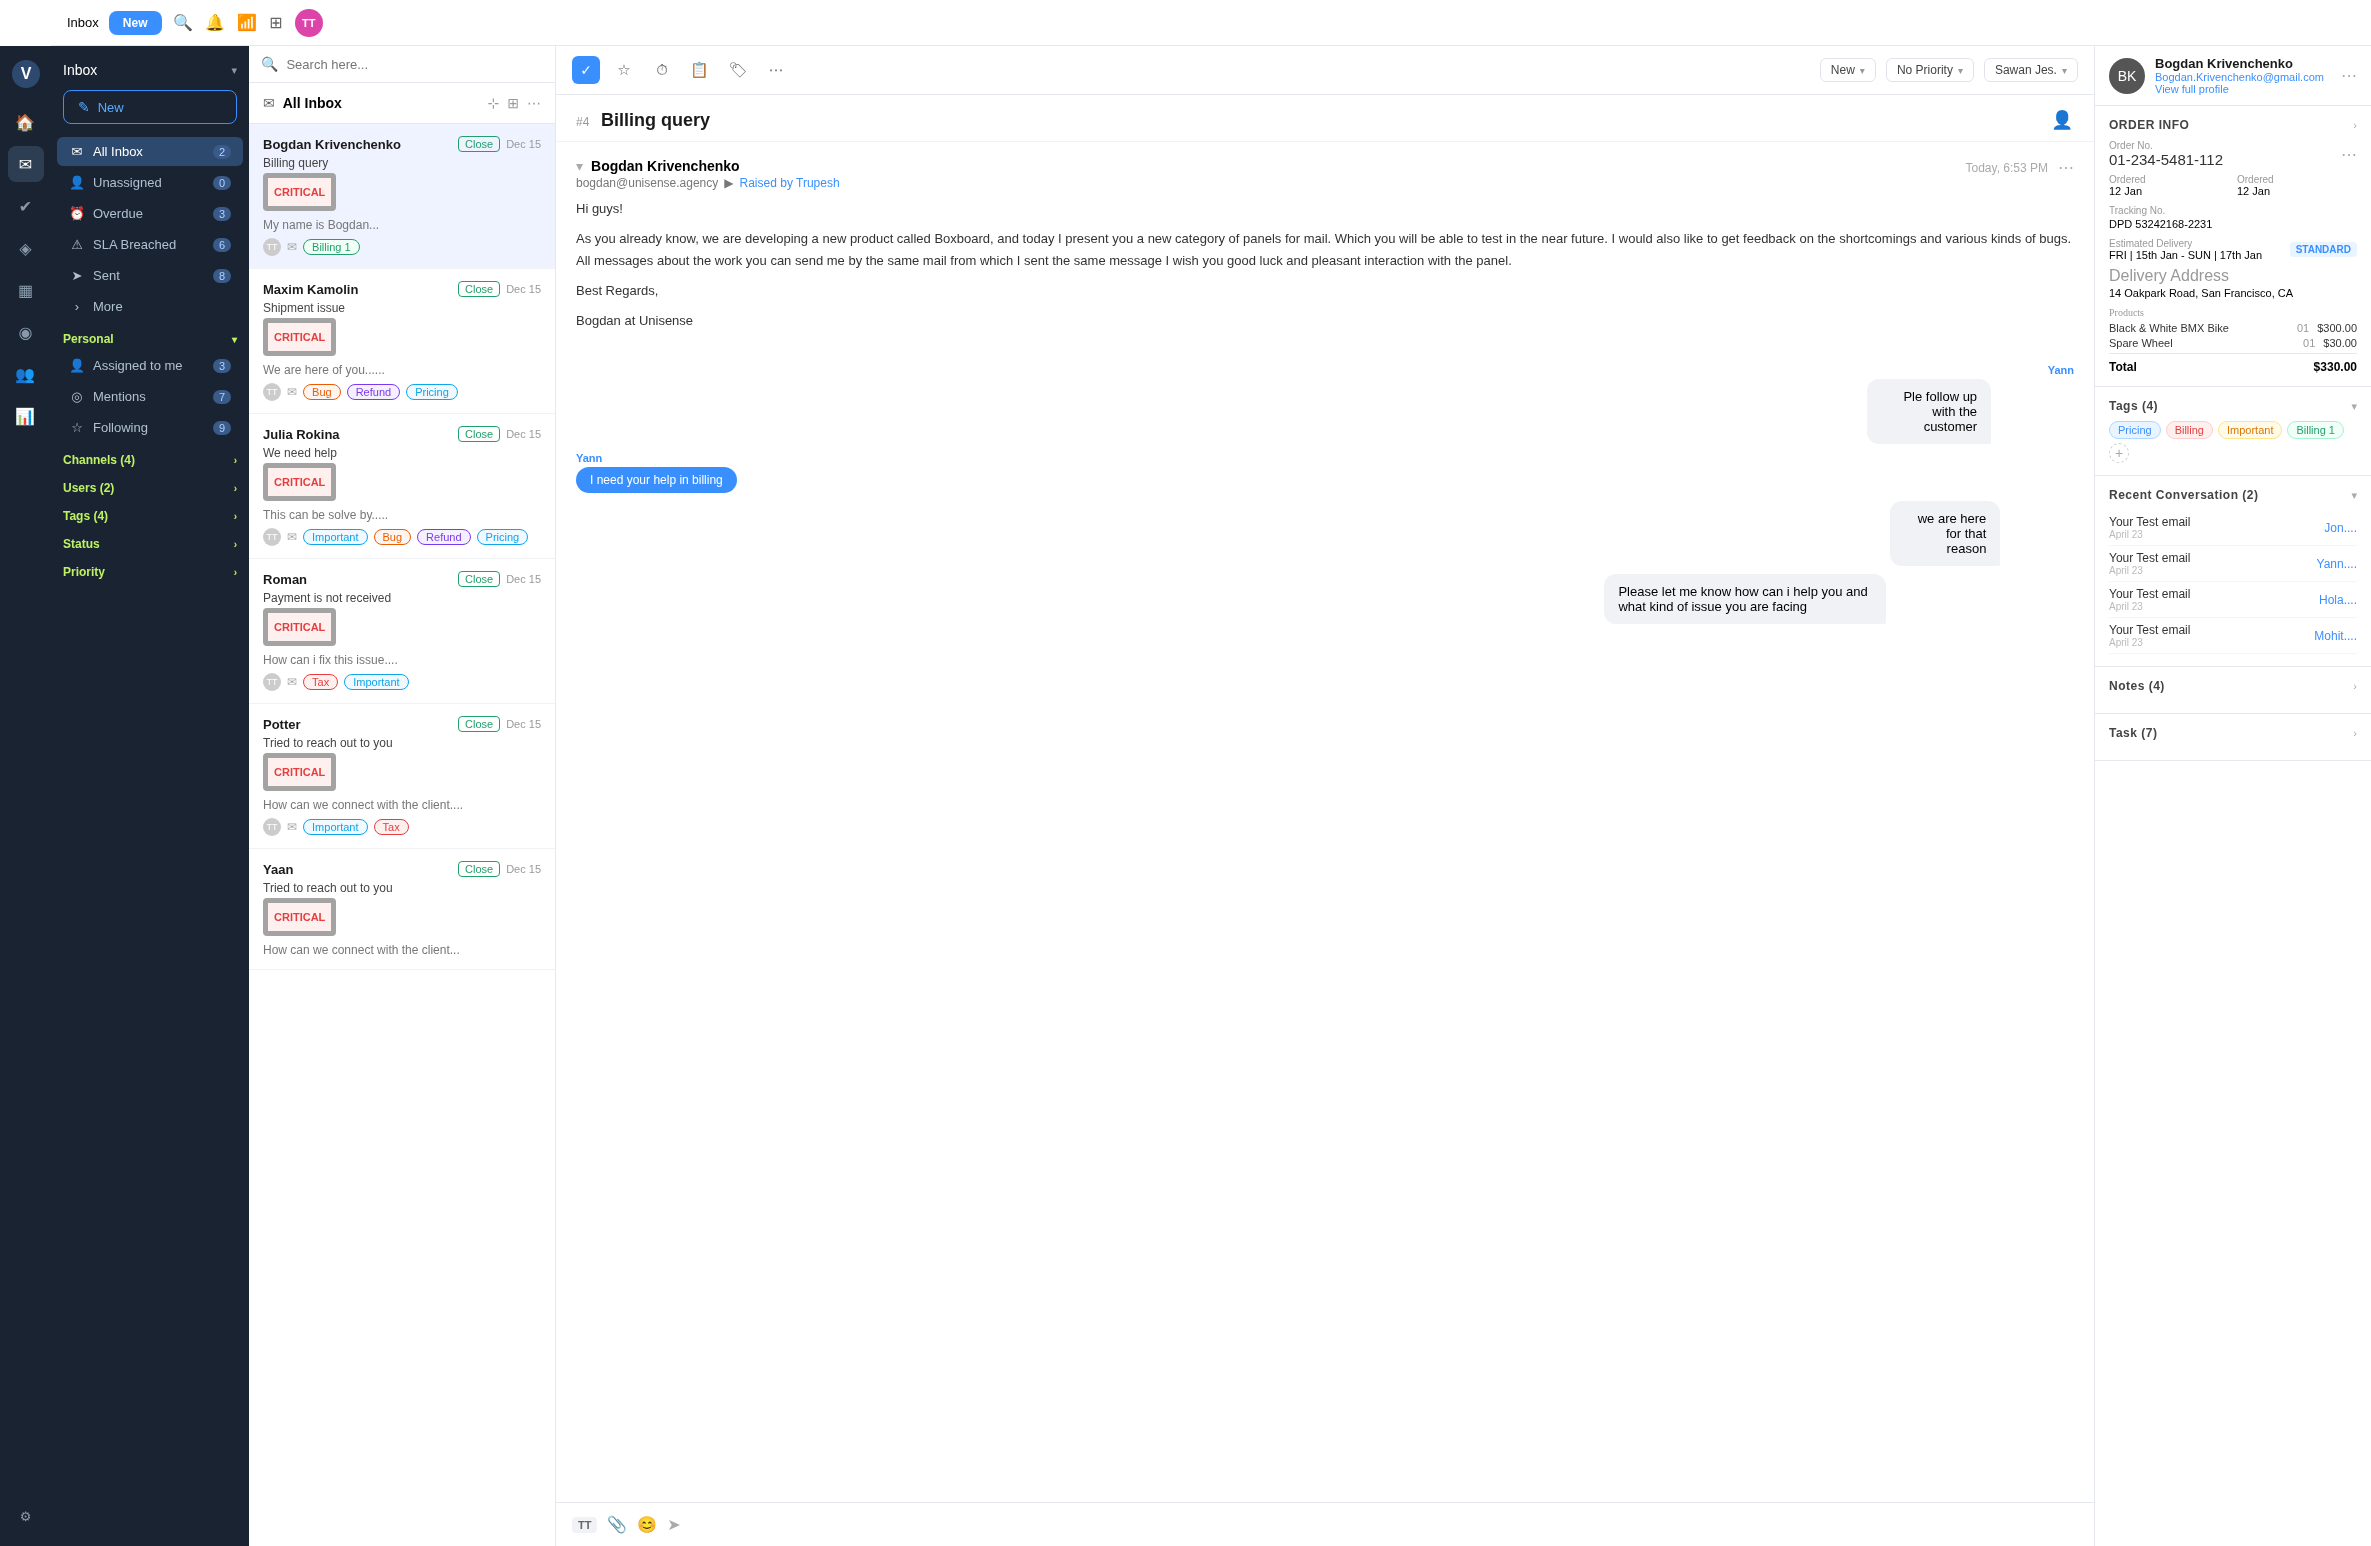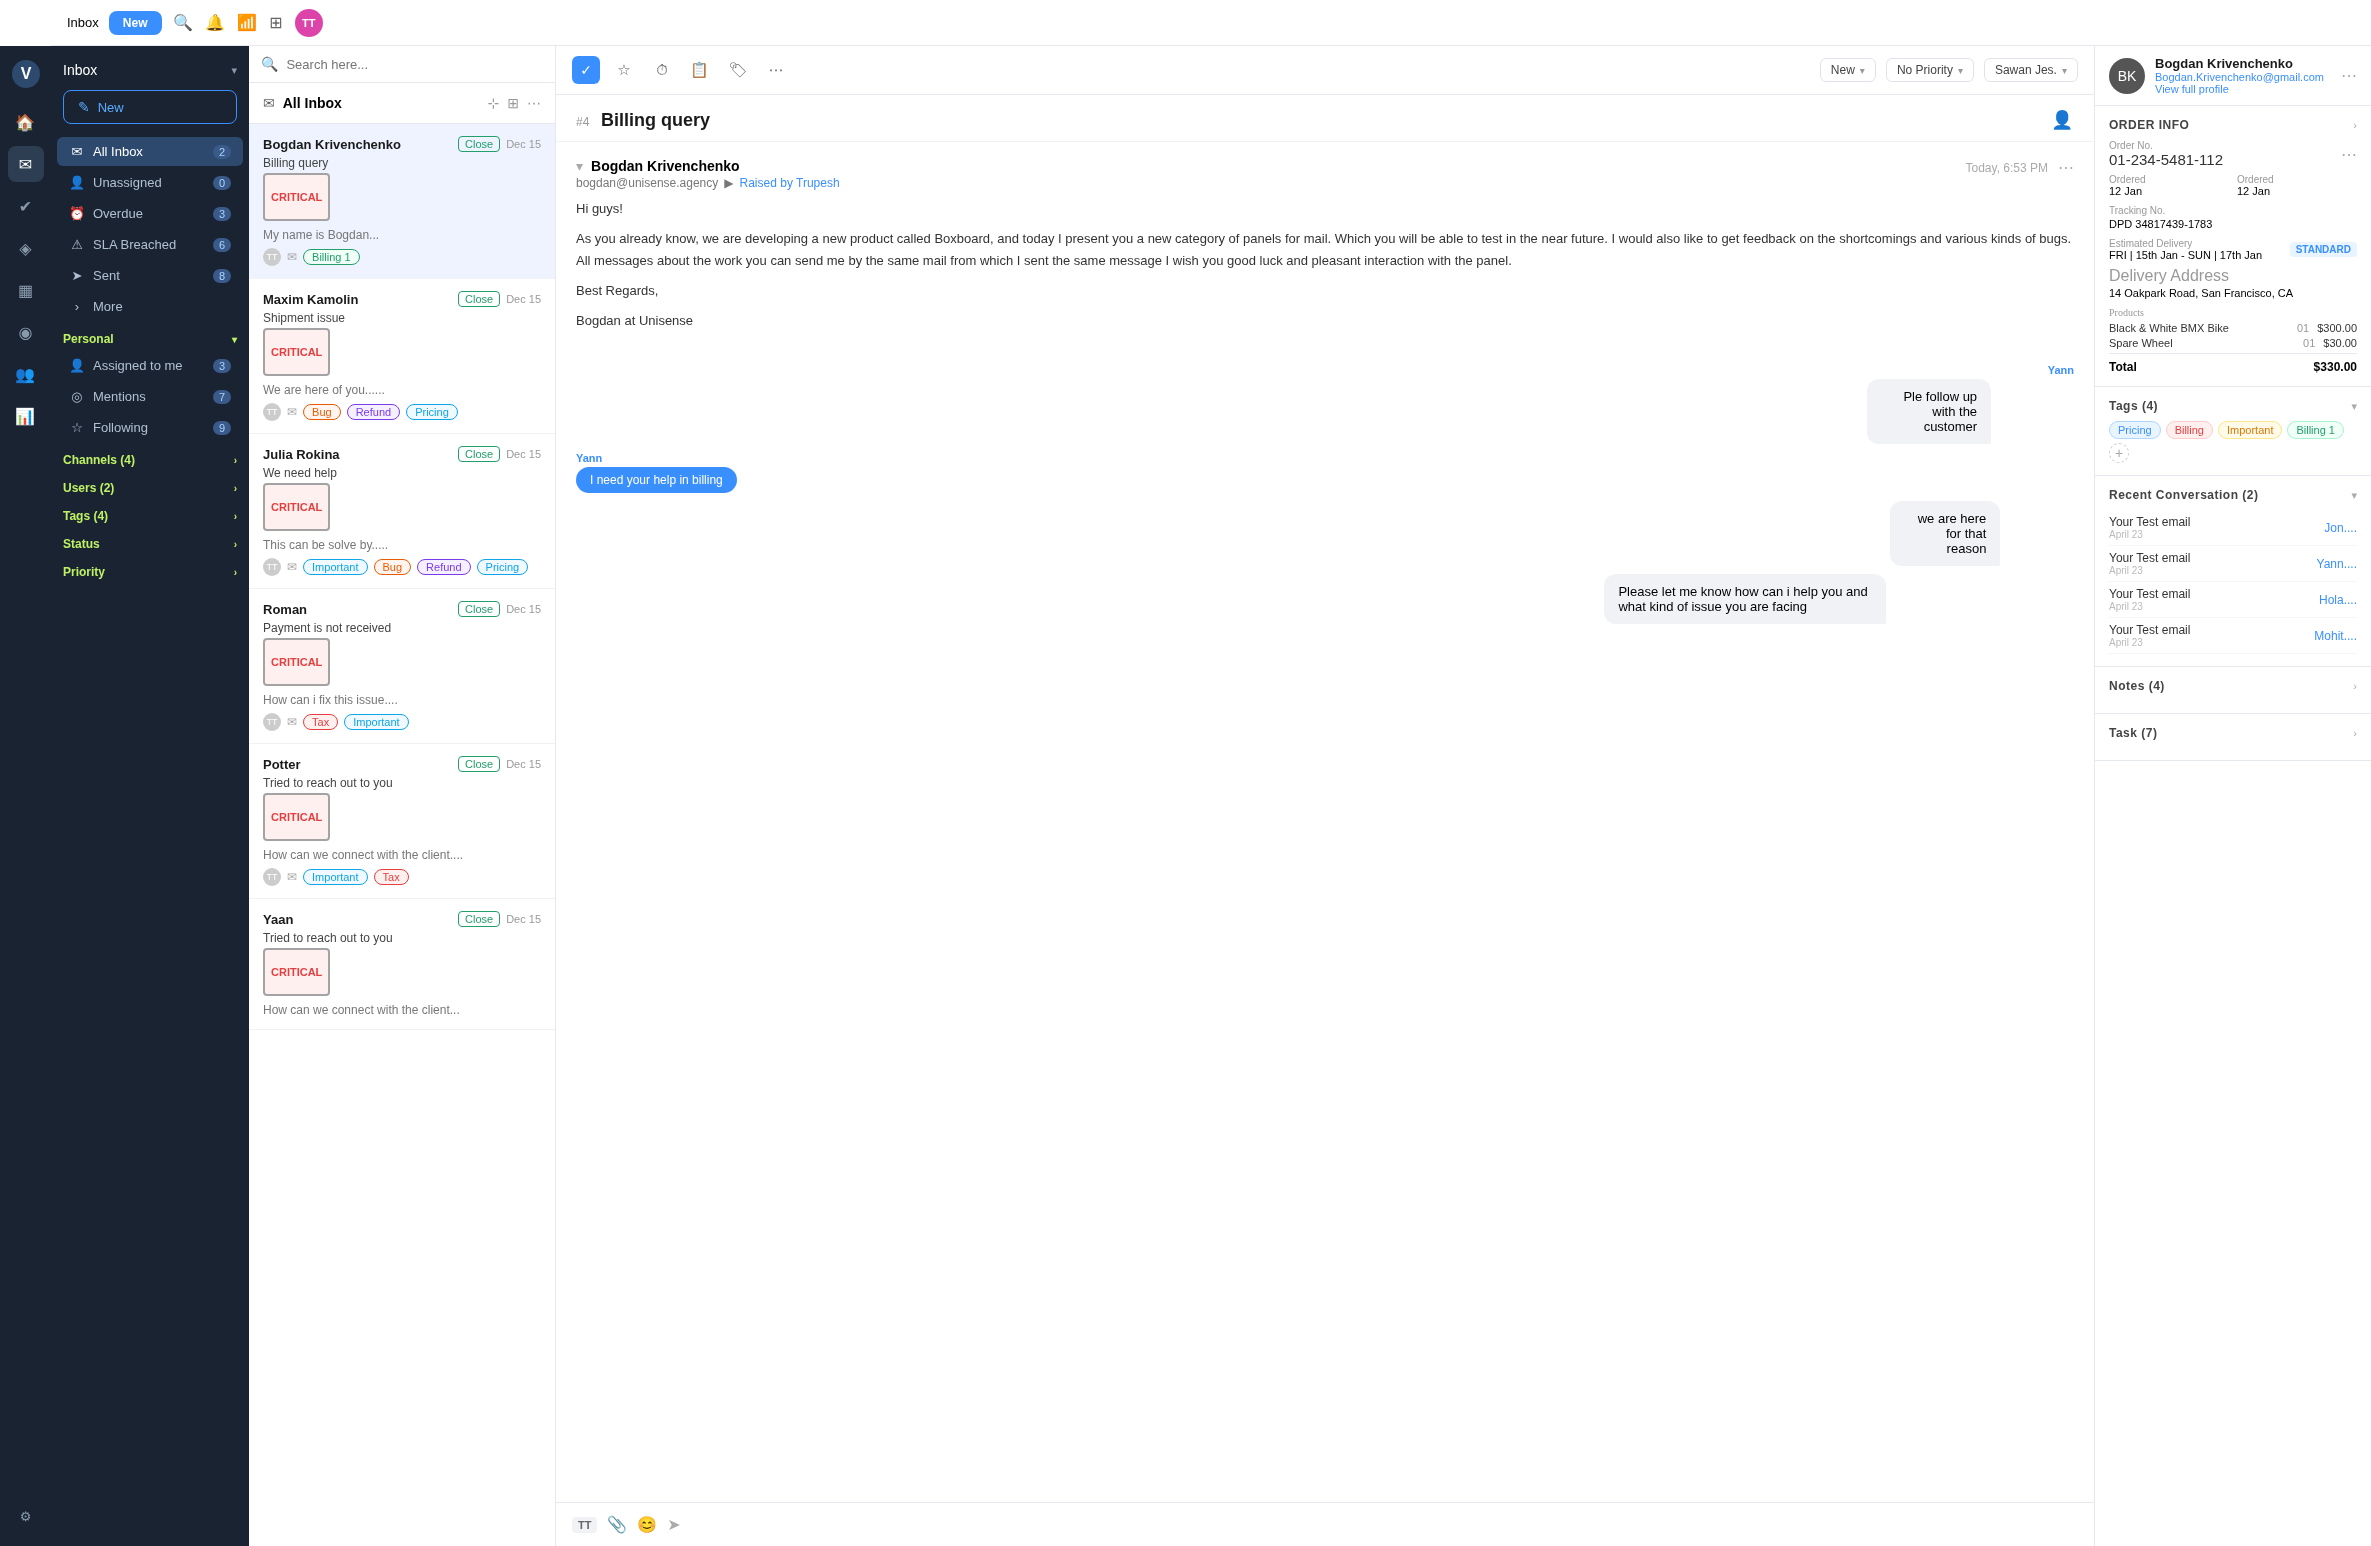--- a/index.html
+++ b/index.html
@@ -44,21 +44,21 @@
 
     .inbox-list { flex: 1; overflow-y: auto; }
     .inbox-item { padding: 12px 14px; border-bottom: 1px solid #f0f2f5; cursor: pointer; }
     .inbox-item.active { background: #eef3ff; }
     .inbox-item-header { display: flex; align-items: center; justify-content: space-between; margin-bottom: 4px; }
     .inbox-item-name { font-weight: 600; font-size: 13px; color: #1a1a1a; }
     .inbox-item-meta { display: flex; align-items: center; gap: 6px; }
     .close-btn { border: 1.5px solid #22a06b; color: #22a06b; border-radius: 4px; padding: 1px 6px; font-size: 11px; font-weight: 500; }
     .inbox-item-date { font-size: 11px; color: #999; }
     .inbox-item-subject { font-size: 12px; color: #444; margin-bottom: 3px; }
-    .critical-badge { background: #fff0f0; color: #e53e3e; border: 2px solid #a3a3a3; border-radius: 4px; padding: 16px 6px; font-size: 11px; font-weight: 600; display: inline-block; margin-bottom: 4px; }
+    .critical-badge { background: #fff0f0; color: #e53e3e; border: 5px solid #a3a3a3; border-radius: 4px; padding: 8px 6px; font-size: 11px; font-weight: 600; display: inline-block; margin-bottom: 4px; }
     .inbox-item-preview { font-size: 12px; color: #777; }
     .inbox-item-footer { display: flex; align-items: center; gap: 6px; margin-top: 6px; }
     .inbox-item-footer .avatar-circle { width: 18px; height: 18px; border-radius: 50%; background: #ccc; font-size: 9px; display: flex; align-items: center; justify-content: center; color: #fff; }
     .inbox-item-footer .mail-icon { color: #aaa; font-size: 12px; }
     .tag-pill { border: 1px solid; border-radius: 12px; padding: 1px 8px; font-size: 11px; font-weight: 500; }
     .tag-pill.billing { border-color: #22a06b; color: #22a06b; background: #f0fff8; }
     .tag-pill.bug { border-color: #e85d04; color: #e85d04; background: #fff5f0; }
     .tag-pill.refund { border-color: #7c3aed; color: #7c3aed; background: #f5f0ff; }
     .tag-pill.pricing { border-color: #0ea5e9; color: #0ea5e9; background: #f0f9ff; }
     .tag-pill.important { border-color: #0ea5e9; color: #0ea5e9; background: #f0f9ff; }
@@ -526,21 +526,21 @@
         <div class="info-cell">
           <div style="font-size:10px;color:#999;">Ordered</div>
           <div style="font-size:11px;font-weight:500;">12 Jan</div>
         </div>
         <div class="info-cell">
           <div style="font-size:10px;color:#999;">Ordered</div>
           <div style="font-size:11px;font-weight:500;">12 Jan</div>
         </div>
       </div>
       <div style="font-size:10px;color:#999;margin-bottom:2px;">Tracking No.</div>
-      <div style="font-size:11px;font-weight:500;margin-bottom:8px;">DPD  34817439-1783</div>
+      <div style="font-size:11px;font-weight:500;margin-bottom:8px;">DPD  53242168-2231</div>
       <div class="tracking-row">
         <div>
           <div style="font-size:10px;color:#999;">Estimated Delivery</div>
           <div style="font-size:11px;font-weight:500;">FRI  |  15th Jan - SUN  |  17th Jan</div>
         </div>
         <span class="standard-badge">STANDARD</span>
       </div>
       <div style="font-size:16px;color:#999;margin-bottom:2px;margin-top:4px;">Delivery Address</div>
       <div style="font-size:11px;margin-bottom:8px;">14 Oakpark Road, San Francisco, CA</div>
       <div style="font-size:10px;color:#999;margin-bottom:4px;font-family:Liberation Serif, serif;">Products</div>

